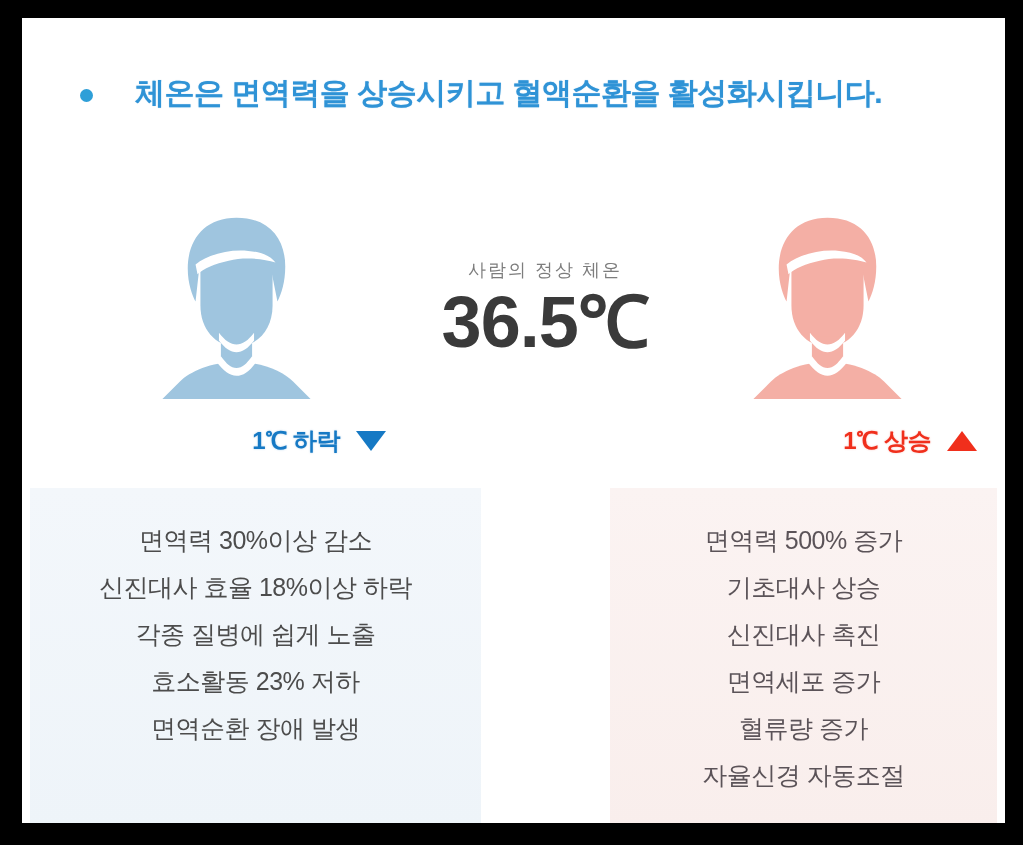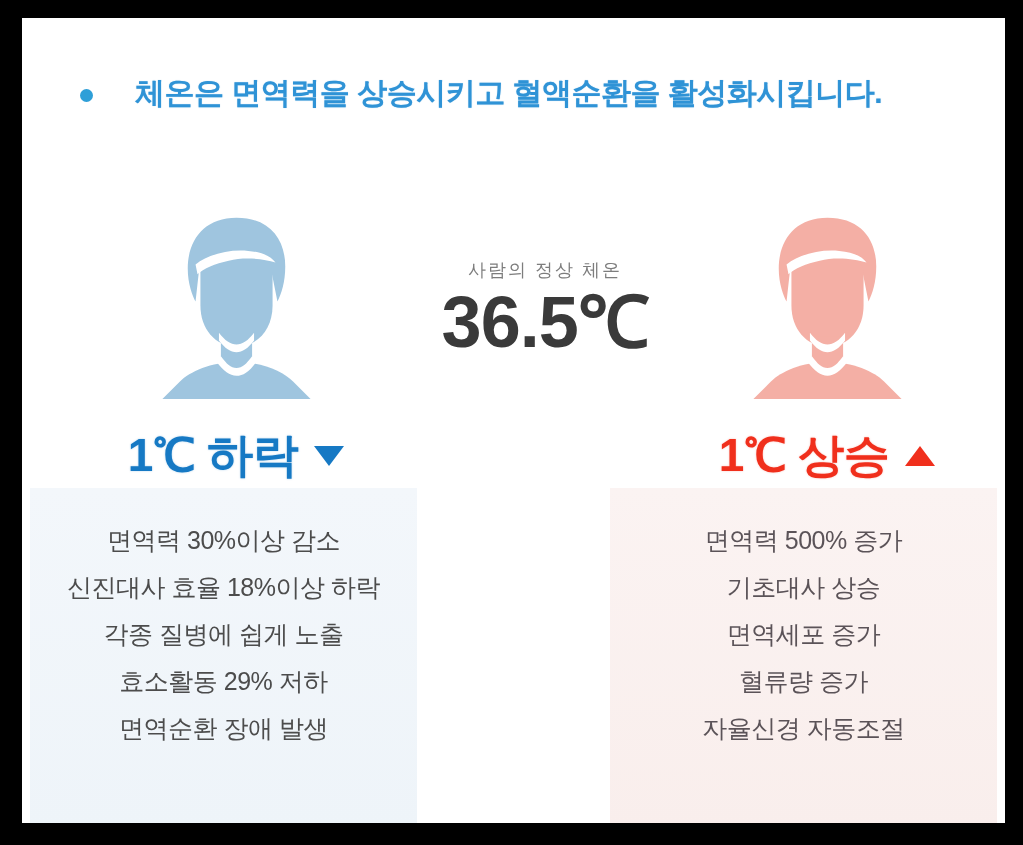--- a/index.html
+++ b/index.html
@@ -94,26 +94,26 @@
   #person-col-left  { left: 64px; }
   #person-col-right { left: 655px; }
 
   .person-svg {
     display: block;
     margin: 0 auto;
   }
 
   .delta-label {
     margin-top: 22px;
-    font-size: 46px;
+    font-size: 24px;
     font-weight: bold;
     letter-spacing: -0.5px;
     display: flex;
     align-items: center;
-    justify-content: center;
+    justify-content: flex-end;
     gap: 16px;
   }
   #delta-left  { color: #1679c4; text-shadow: 0 0 2px rgba(22,121,196,0.35); }
   #delta-right { color: #f02f1c; text-shadow: 0 0 2px rgba(240,47,28,0.3); }
 
   .tri {
     width: 0; height: 0;
     border-left: 15px solid transparent;
     border-right: 15px solid transparent;
     display: inline-block;
@@ -128,21 +128,21 @@
     height: 340px;
     display: flex;
     flex-direction: column;
     justify-content: flex-start;
     align-items: center;
     padding-top: 40px;
     box-sizing: border-box;
   }
   #box-left {
     left: 8px;
-    width: 387px;
+    width: 451px;
     background: linear-gradient(180deg, #f3f7fb 0%, #eef4f9 100%);
   }
   #box-right {
     left: 588px;
     width: 387px;
     background: linear-gradient(180deg, #fbf3f2 0%, #f9eeec 100%);
   }
   .detail-line {
     font-size: 25px;
     color: #4c4c4c;
@@ -207,26 +207,27 @@
 
     <div id="center-block">
       <div id="temp-caption">사람의 정상 체온</div>
       <div id="temp-value">36.5℃</div>
     </div>
 
     <div class="detail-box" id="box-left">
       <div class="detail-line">면역력 30%이상 감소</div>
       <div class="detail-line">신진대사 효율 18%이상 하락</div>
       <div class="detail-line">각종 질병에 쉽게 노출</div>
-      <div class="detail-line">효소활동 29% 저하</div>
+      <div class="detail-line">효소활동 23% 저하</div>
       <div class="detail-line">면역순환 장애 발생</div>
     </div>
 
     <div class="detail-box" id="box-right">
       <div class="detail-line">면역력 500% 증가</div>
       <div class="detail-line">기초대사 상승</div>
+      <div class="detail-line">신진대사 촉진</div>
       <div class="detail-line">면역세포 증가</div>
       <div class="detail-line">혈류량 증가</div>
       <div class="detail-line">자율신경 자동조절</div>
     </div>
 
   </div>
 </div>
 
 </body></html>

